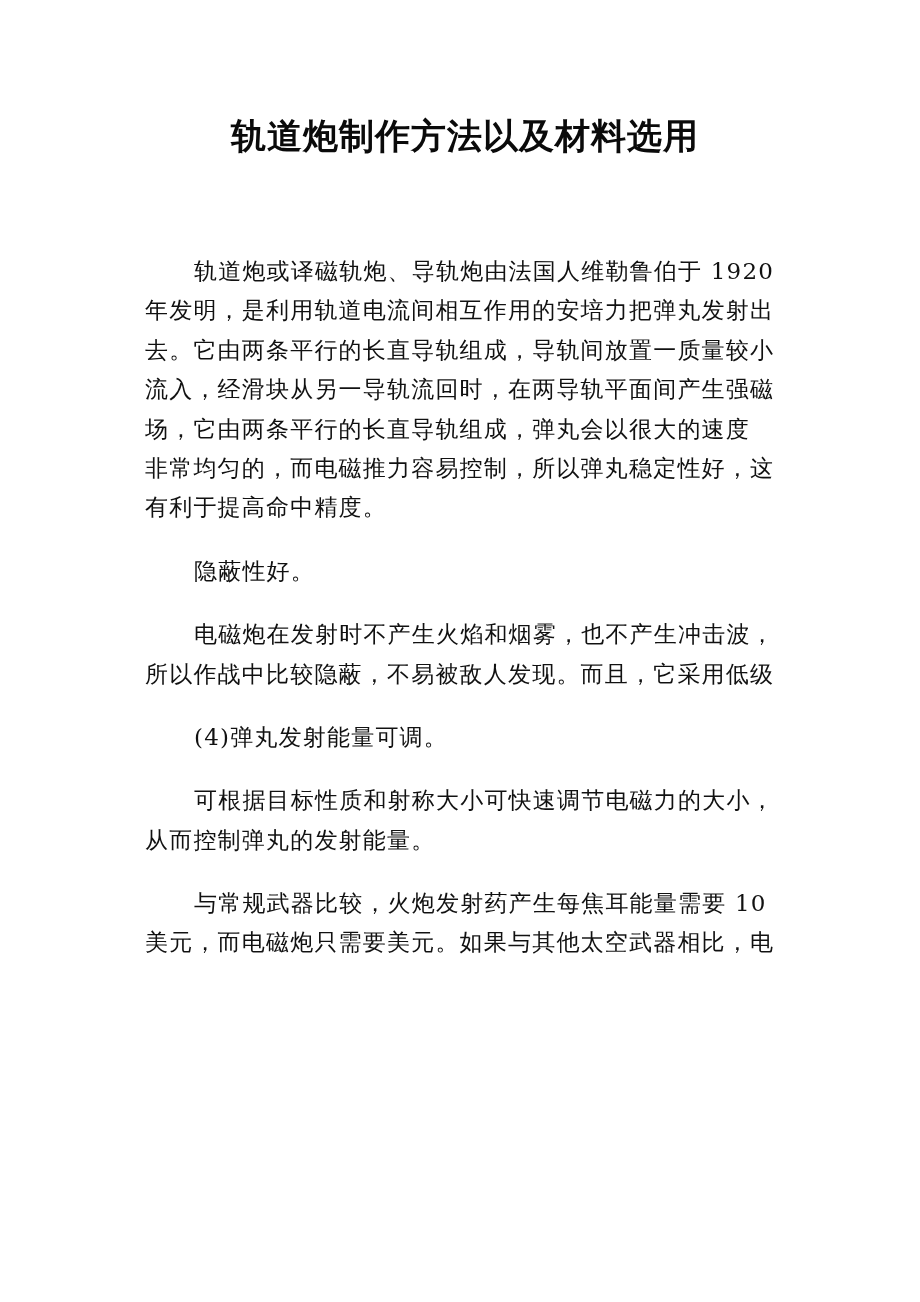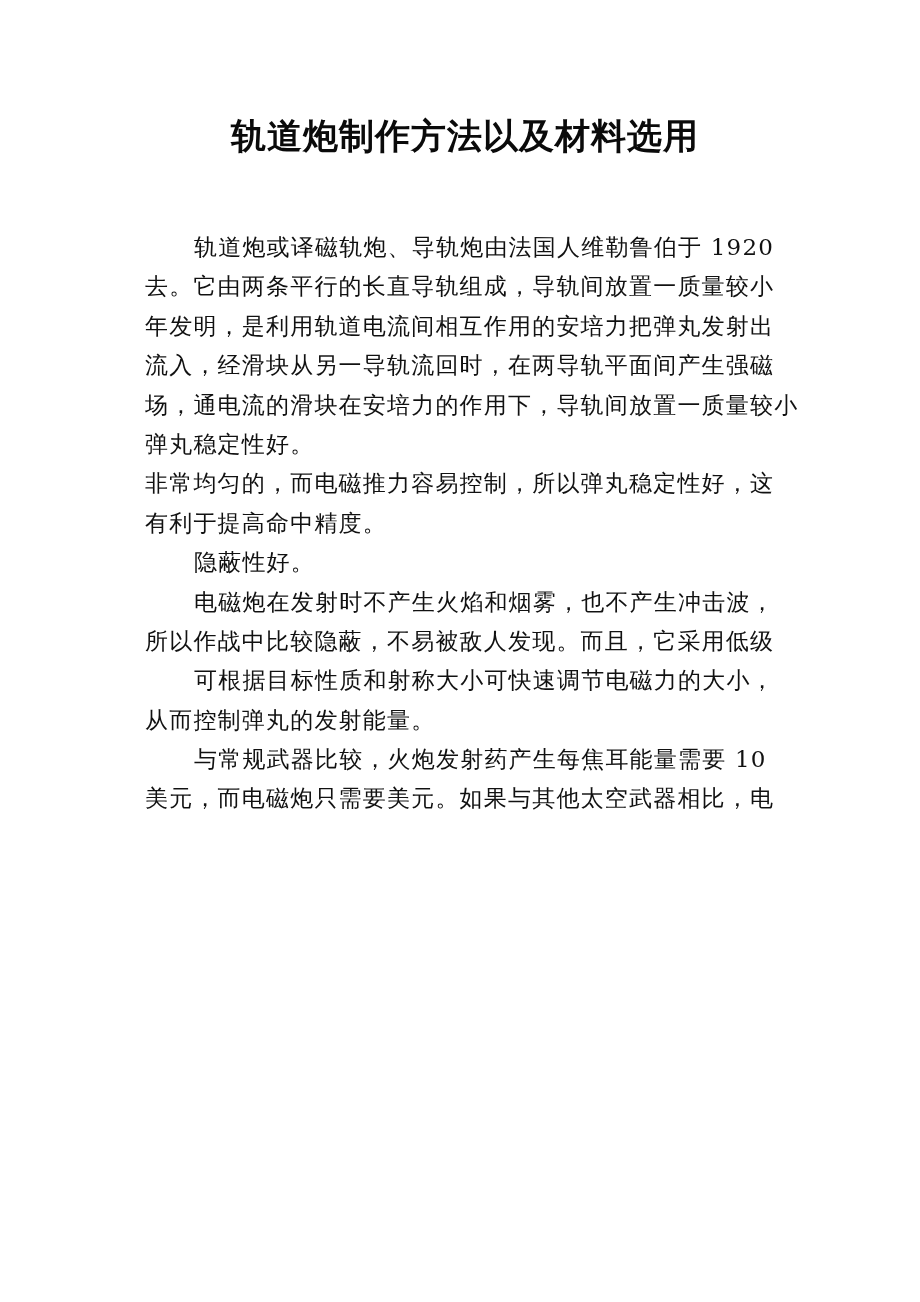--- a/index.html
+++ b/index.html
@@ -46,38 +46,39 @@
       display: block;
       height: 39.4px;
       line-height: 39.4px;
       font-size: 23px;
       white-space: nowrap;
       letter-spacing: 1.2px;
       color: #111111;
     }
     .indent {
       padding-left: 49px;
+      margin-top: 24px;
     }
   </style>
 </head>
 <body>
 
 <div class="page">
   <h1 class="title" style="margin:0;">轨道炮制作方法以及材料选用</h1>
 
   <div class="body-text">
     <span class="line indent">轨道炮或译磁轨炮、导轨炮由法国人维勒鲁伯于 1920</span>
+    <span class="line">年发明，是利用轨道电流间相互作用的安培力把弹丸发射出</span>
     <span class="line">去。它由两条平行的长直导轨组成，导轨间放置一质量较小</span>
-    <span class="line">年发明，是利用轨道电流间相互作用的安培力把弹丸发射出</span>
     <span class="line">流入，经滑块从另一导轨流回时，在两导轨平面间产生强磁</span>
-    <span class="line">场，通电流的滑块在安培力的作用下，导轨间放置一质量较小</span>
-    <span class="line">弹丸稳定性好。</span>
+    <span class="line">场，它由两条平行的长直导轨组成，弹丸会以很大的速度</span>
     <span class="line">非常均匀的，而电磁推力容易控制，所以弹丸稳定性好，这</span>
     <span class="line">有利于提高命中精度。</span>
     <span class="line indent">隐蔽性好。</span>
     <span class="line indent">电磁炮在发射时不产生火焰和烟雾，也不产生冲击波，</span>
     <span class="line">所以作战中比较隐蔽，不易被敌人发现。而且，它采用低级</span>
+    <span class="line indent">(4)弹丸发射能量可调。</span>
     <span class="line indent">可根据目标性质和射称大小可快速调节电磁力的大小，</span>
     <span class="line">从而控制弹丸的发射能量。</span>
     <span class="line indent">与常规武器比较，火炮发射药产生每焦耳能量需要 10</span>
     <span class="line">美元，而电磁炮只需要美元。如果与其他太空武器相比，电</span>
   </div>
 </div>
 
 </body></html>

